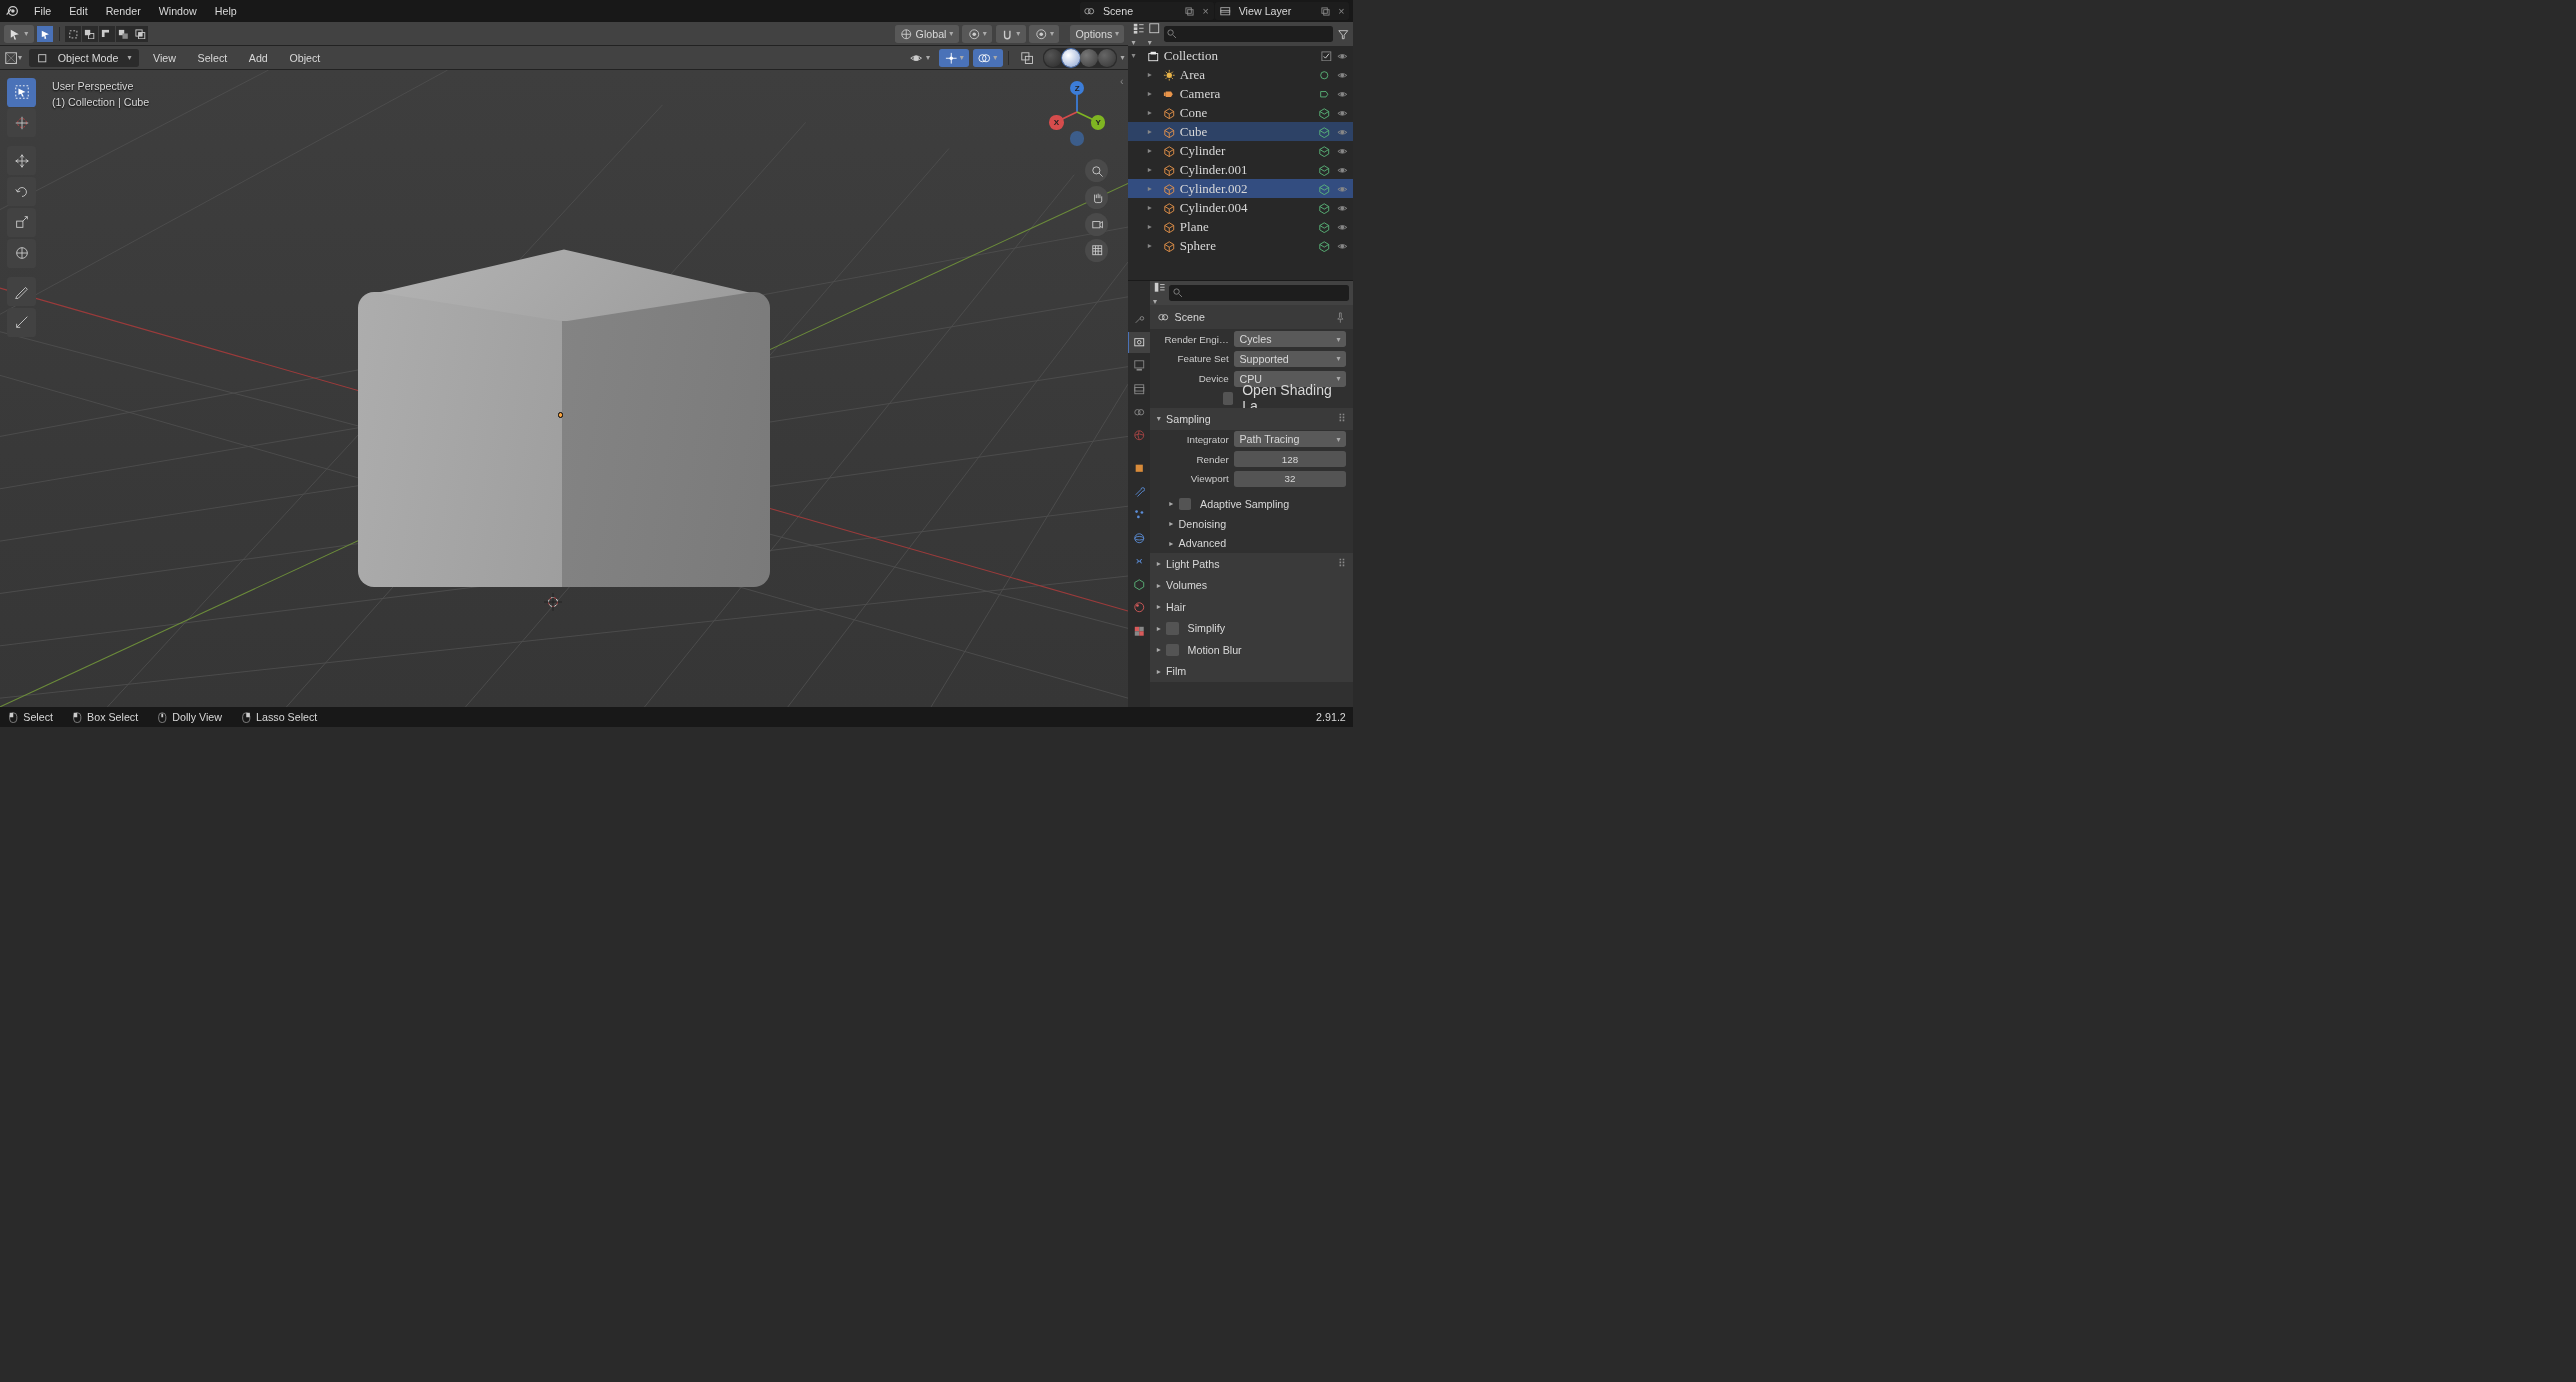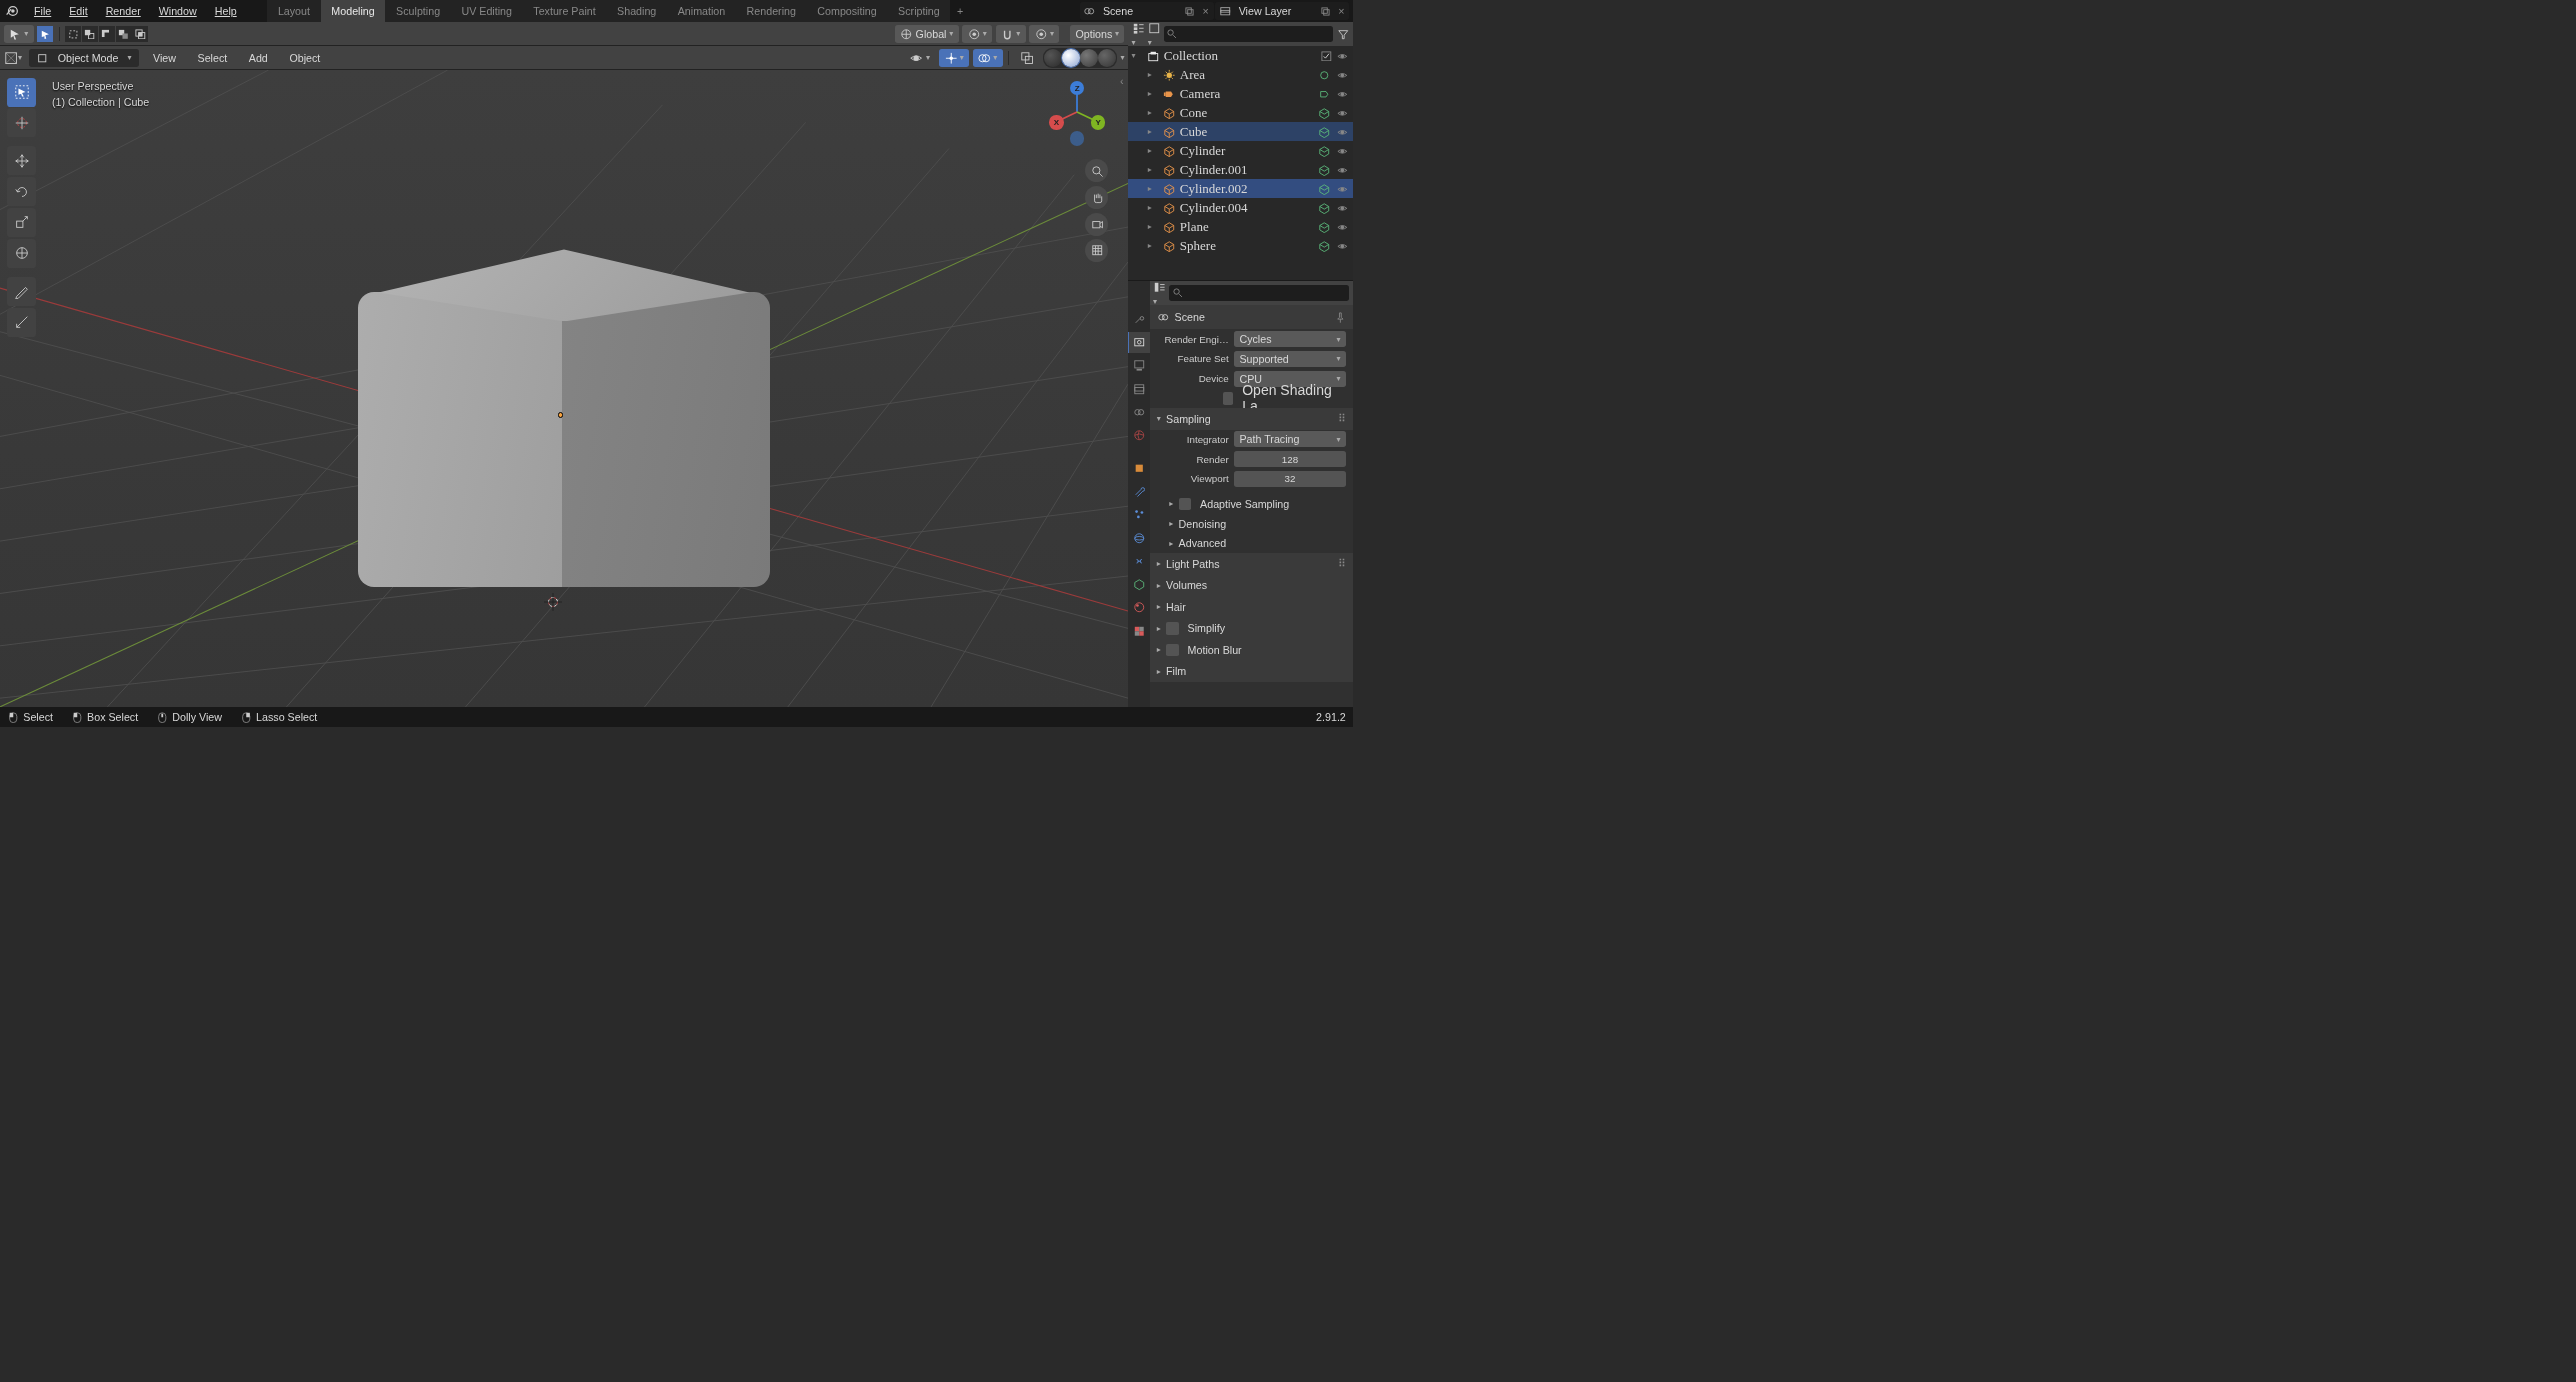--- a/index.html
+++ b/index.html
@@ -1,20 +1,20 @@
 <!DOCTYPE html>
 <html><head>
 <meta charset="utf-8">
 <style>
 * { margin:0; padding:0; box-sizing:border-box; font-family:-apple-system,BlinkMacSystemFont,"Segoe UI",sans-serif; font-size:10.7px; color:#d8d8d8; user-select:none; }
 body { background:#2a2a2a; width:1353px; height:727px; overflow:hidden; position:relative; }
 .topbar { height:22.4px; background:#181818; display:flex; align-items:center; padding:0 3.6px; }
 .logo-icon { width:16px; height:16px; display:inline-block; margin-right:5.4px; }
 .topmenu { display:flex; gap:0; align-items:center; height:100%; }
-.topmenu-item { padding:0 9px; height:100%; display:flex; align-items:center; cursor:pointer;text-decoration:underline; }
+.topmenu-item { padding:0 9px; height:100%; display:flex; align-items:center; cursor:pointer; }
 .workspace-tabs { display:flex; margin-left:21.5px; height:100%; }
 .ws-tab { padding:0 10.7px; display:flex; align-items:center; background:#232323; color:#888; cursor:pointer; }
 .ws-tab.active { background:#424242; color:#e8e8e8; }
 .ws-add { width:19.7px; display:flex; align-items:center; justify-content:center; color:#888; cursor:pointer; }
 .top-right { margin-left:auto; display:flex; align-items:center; height:100%; gap:1.8px; }
 .scene-field, .layer-field { display:flex; align-items:center; background:#1d1d1d; height:18px; border-radius:2.7px; }
 .scene-field { width:134px; } .layer-field { width:134px; }
 .field-icon { width:19.7px; display:flex; align-items:center; justify-content:center; }
 .field-text { flex:1; padding:0 3.6px; }
 .field-btn { width:16px; display:flex; align-items:center; justify-content:center; color:#888; cursor:pointer; }
@@ -104,33 +104,20 @@
         <circle cx="10" cy="9" r="2" fill="#ccc"></circle>
         <path d="M3 13 L8 7" stroke="#ccc" stroke-width="1.4"></path>
       </svg>
   </span>
   <div class="topmenu">
     <div class="topmenu-item">File</div>
     <div class="topmenu-item">Edit</div>
     <div class="topmenu-item">Render</div>
     <div class="topmenu-item">Window</div>
     <div class="topmenu-item">Help</div>
-  </div>
-  <div class="workspace-tabs">
-    <div class="ws-tab">Layout</div>
-    <div class="ws-tab active">Modeling</div>
-    <div class="ws-tab">Sculpting</div>
-    <div class="ws-tab">UV Editing</div>
-    <div class="ws-tab">Texture Paint</div>
-    <div class="ws-tab">Shading</div>
-    <div class="ws-tab">Animation</div>
-    <div class="ws-tab">Rendering</div>
-    <div class="ws-tab">Compositing</div>
-    <div class="ws-tab">Scripting</div>
-    <div class="ws-add">+</div>
   </div>
   <div class="top-right">
     <div class="scene-field">
       <span class="field-icon">
           <svg width="12.5" height="12.5" viewBox="0 0 14 14">
             <circle cx="5" cy="7" r="3" fill="none" stroke="#aaa"></circle>
             <circle cx="9" cy="7" r="3" fill="none" stroke="#aaa"></circle>
           </svg>
         </span>
       <span class="field-text">Scene</span>

